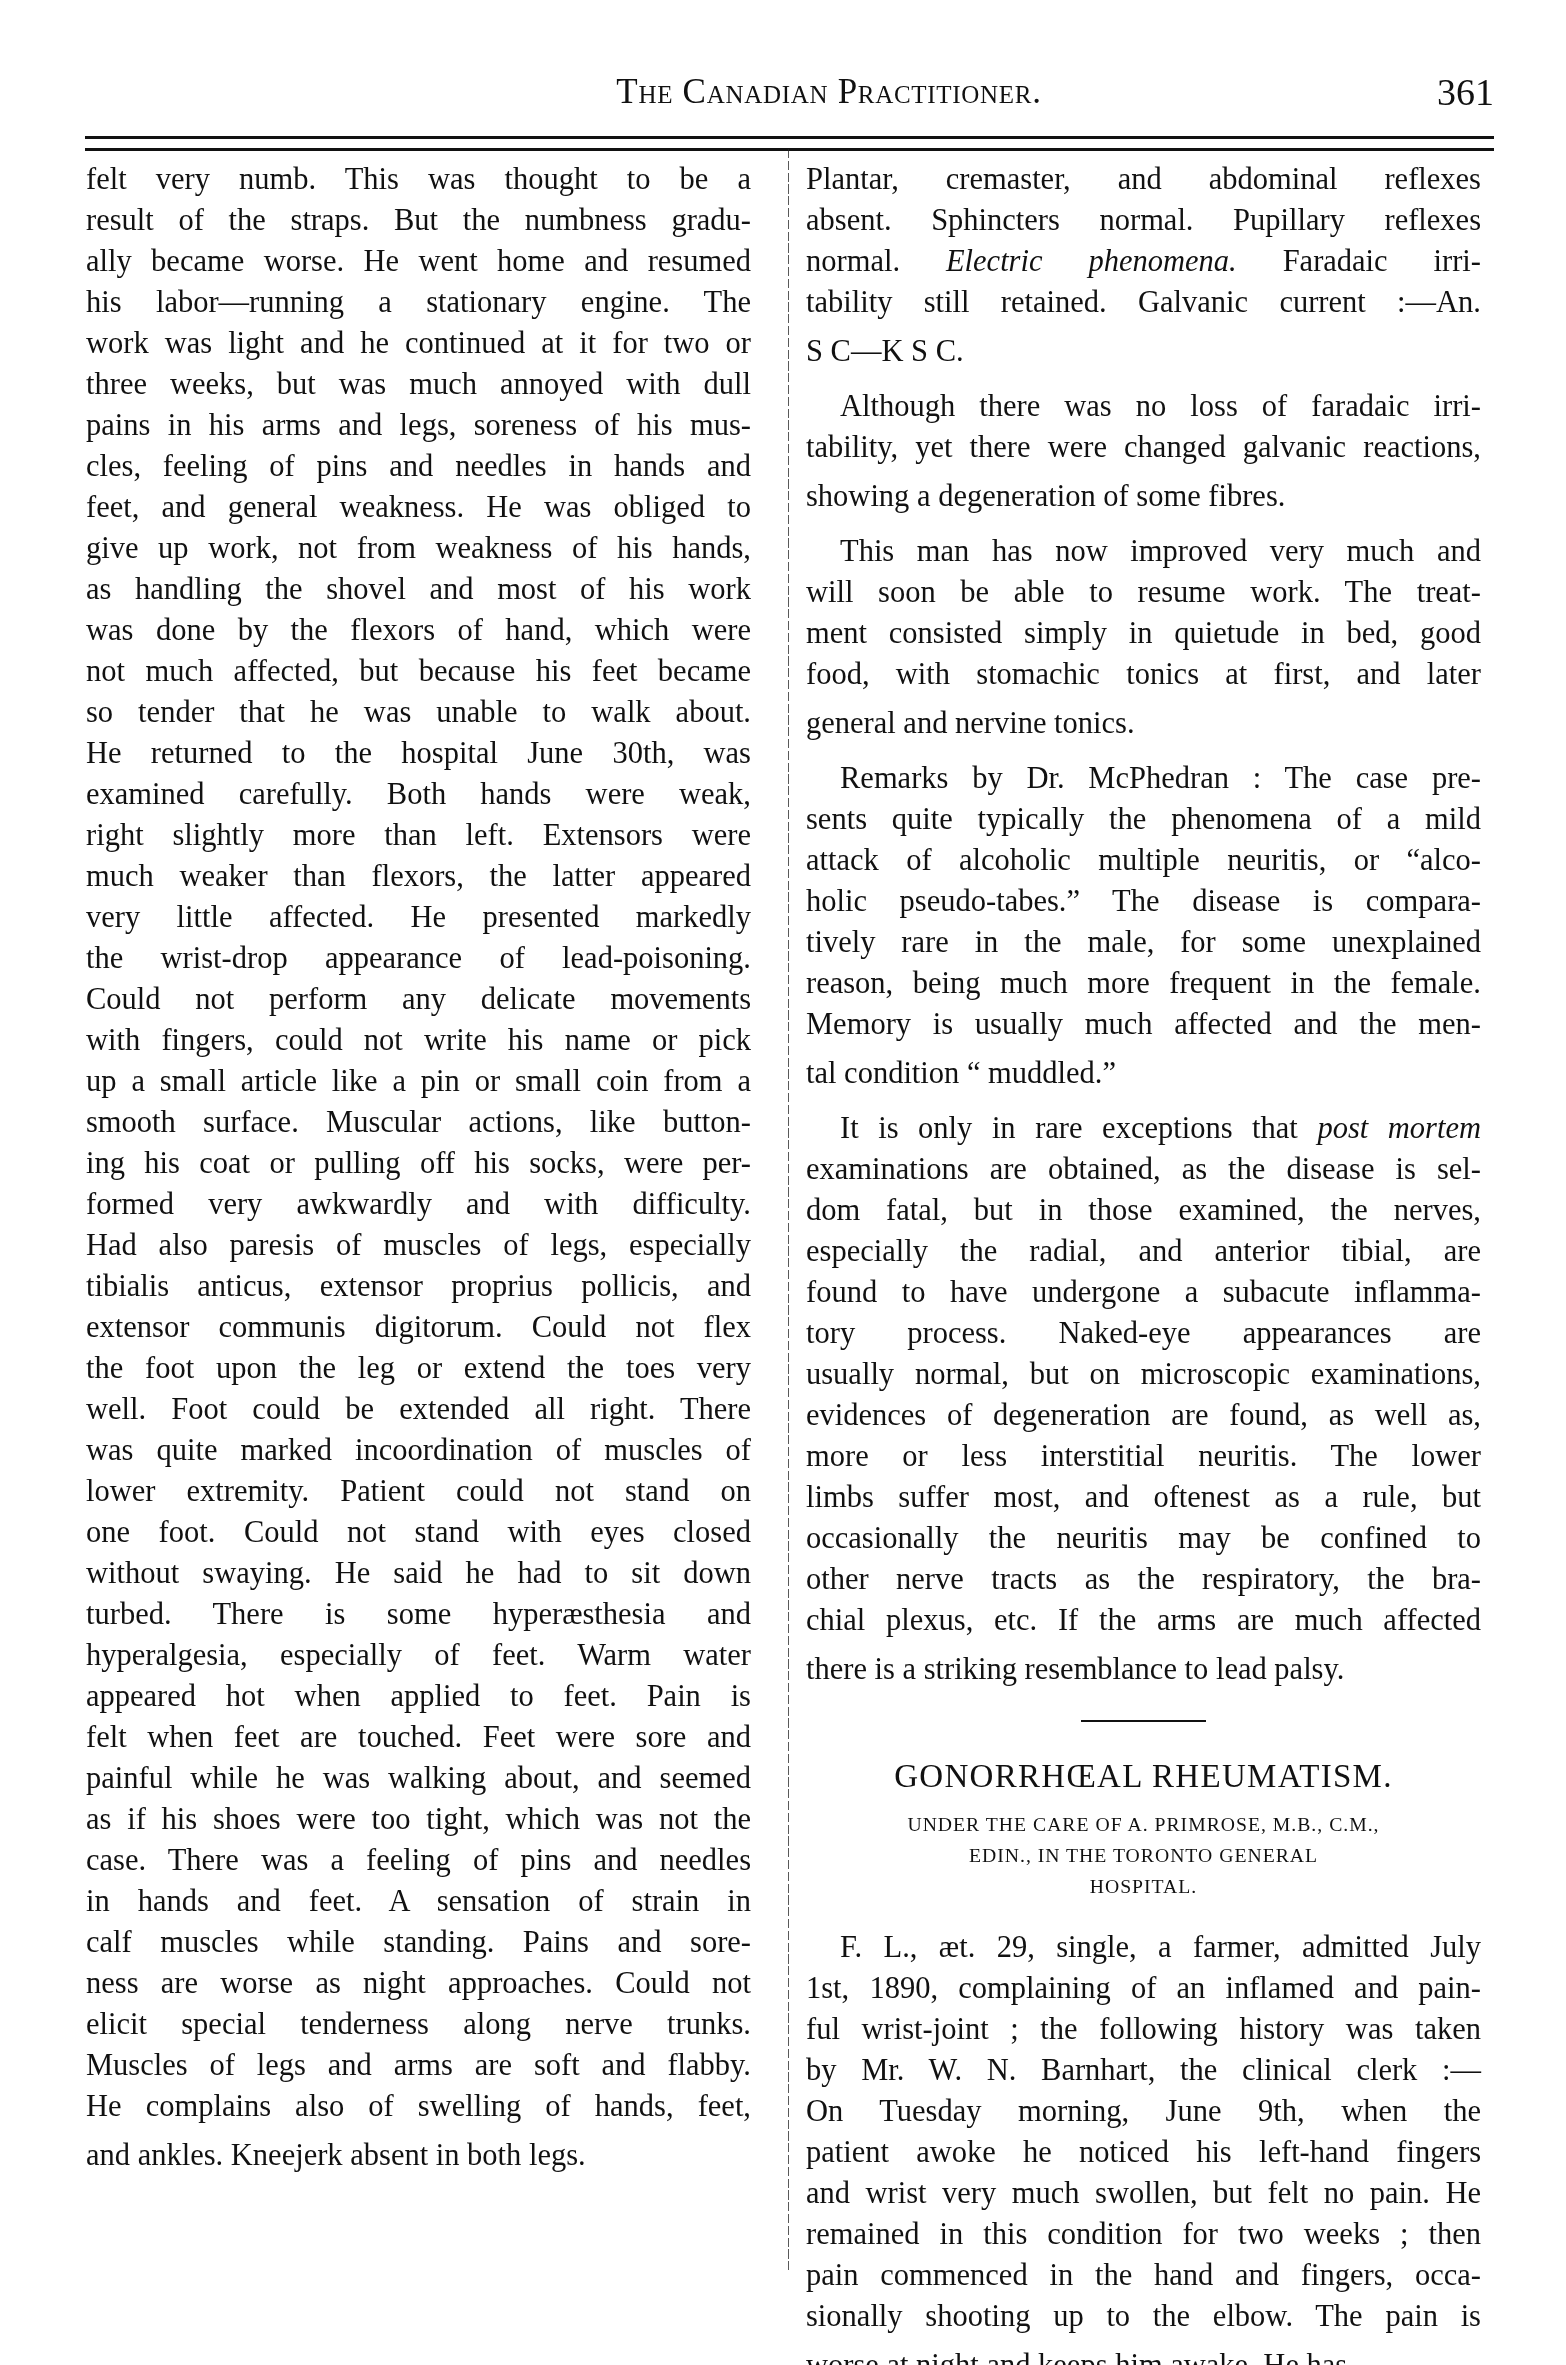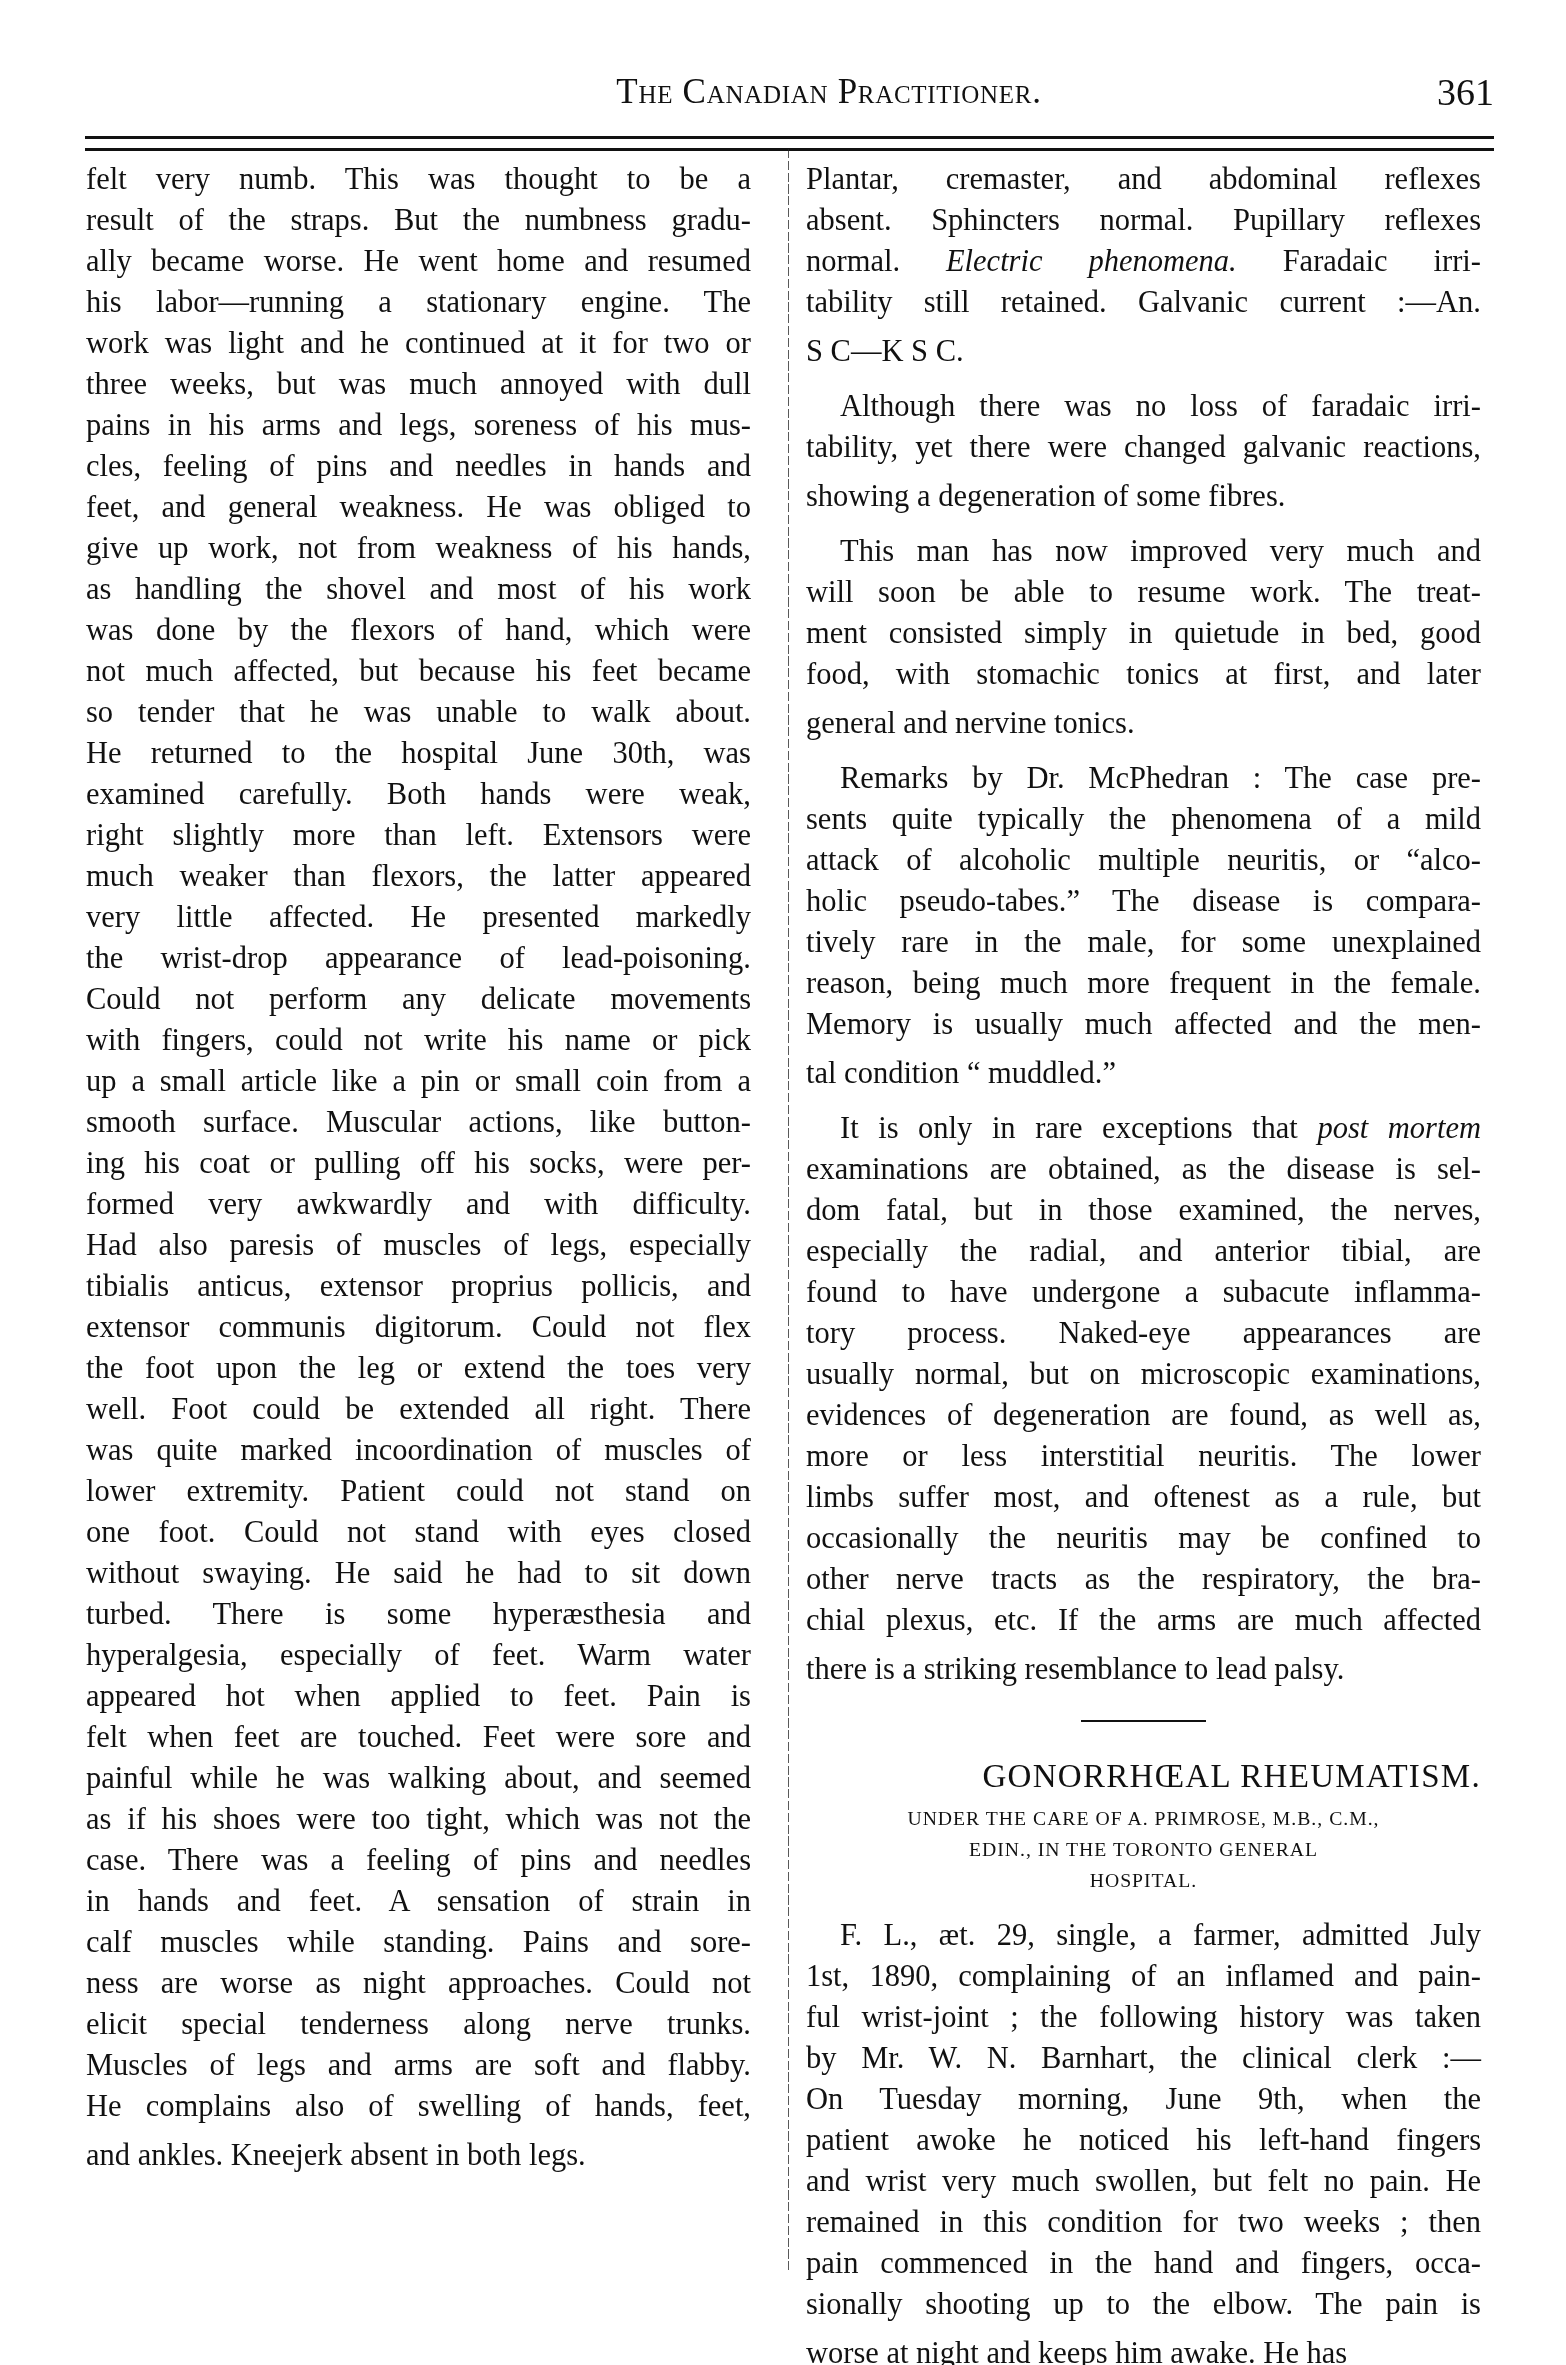--- a/index.html
+++ b/index.html
@@ -92,35 +92,35 @@
     }
     .sep-rule {
       display: block;
       margin: 30px auto 31px auto;
       width: 125px;
       height: 2px;
       background: #111;
     }
     .article-title {
       display: block;
-      text-align: right;
+      text-align: center;
       font-size: 33px;
       letter-spacing: 1.3px;
       line-height: 46px;
-      margin-bottom: 4px;
+      margin-bottom: 10px;
     }
     .byline {
       display: block;
       text-align: center;
       font-size: 19.7px;
       letter-spacing: 1px;
       line-height: 31px;
       text-transform: uppercase;
     }
-    .byline-wrap { margin-bottom: 19px; }
+    .byline-wrap { margin-bottom: 25px; }
   </style>
 </head>
 <body>
 
 <div class="page">
 
   <div class="running-head">
     <div class="running-title">The Canadian Practitioner.</div>
     <div class="page-number">361</div>
   </div>

